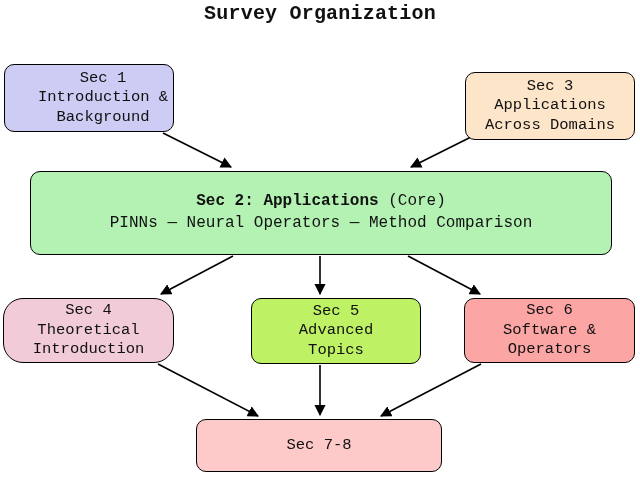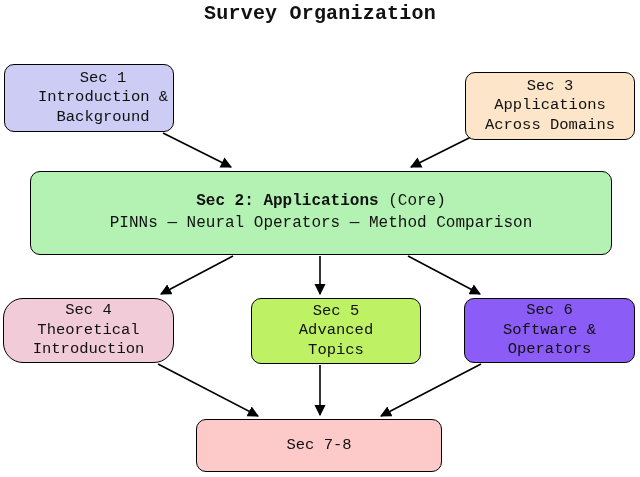--- a/index.html
+++ b/index.html
@@ -33,21 +33,21 @@
     text-align: center;
     font-size: 15.5px;
     line-height: 1.26;
   }
   .node .b { font-weight: bold; }
   .sec1  { left: 4px;   top: 64px;  width: 170px; height: 68px; background: #ccccf5; padding-left: 28px; }
   .sec3  { left: 465px; top: 72px;  width: 170px; height: 68px; background: #fde5c9; }
   .sec2  { left: 30px;  top: 171px; width: 582px; height: 84px; background: #b3f2b3; font-size: 16px; line-height: 1.35; }
   .sec4  { left: 3px;   top: 298px; width: 171px; height: 65px; background: #f1ccd8; border-radius: 20px; }
   .sec5  { left: 235px; top: 298px; width: 170px; height: 66px; background: #bef264; margin-left: 16px; }
-  .sec6  { left: 464px; top: 298px; width: 171px; height: 65px; background: #8b5cf6; }
+  .sec6  { left: 464px; top: 298px; width: 171px; height: 65px; background: #fca5a5; }
   .sec78 { left: 196px; top: 419px; width: 246px; height: 53px; background: #fdc9c9; }
   .edges {
     position: absolute;
     left: 0; top: 0;
     width: 640px; height: 477px;
     pointer-events: none;
   }
   .edges line { stroke: #000000; stroke-width: 1.6; }
 </style>
 </head>

